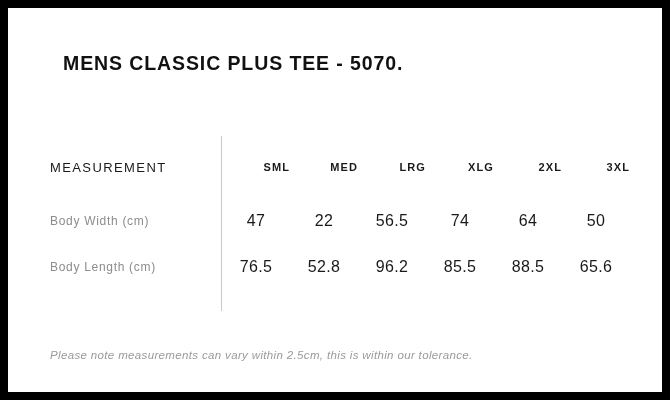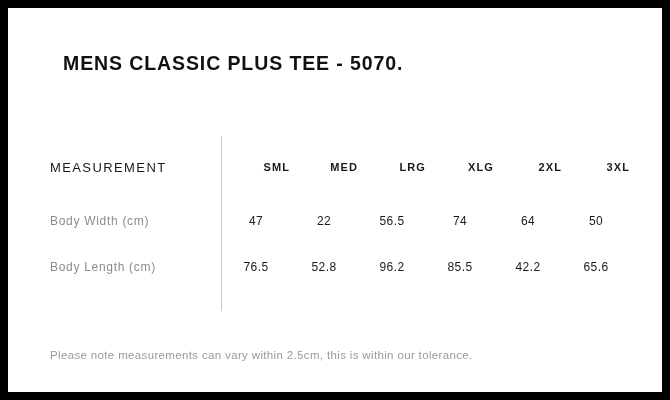--- a/index.html
+++ b/index.html
@@ -77,38 +77,39 @@
   }
   td.row-label {
     text-align: left;
     font-size: 12px;
     letter-spacing: 0.7px;
     color: #8c8c8c;
     padding-left: 1px;
   }
   td.row-value {
     text-align: center;
-    font-size: 12px;
+    font-size: 16px;
     letter-spacing: 0.4px;
     color: #1a1a1a;
   }
   
   .divider {
     position: absolute;
     left: 213px;
     top: 128px;
     width: 1px;
     height: 175px;
     background: #c9c9c9;
   }
   .note {
     position: absolute;
     left: 42px;
     top: 341px;
     font-size: 11.5px;
+    font-style: italic;
     letter-spacing: 0.35px;
     color: #9a9a9a;
     white-space: nowrap;
   }
 </style>
 </head>
 <body>
 
 <div class="page">
 
@@ -147,21 +148,21 @@
           <td class="row-value">74</td>
           <td class="row-value">64</td>
           <td class="row-value">50</td>
         </tr>
         <tr class="data-row">
           <td class="row-label">Body Length (cm)</td>
           <td class="row-value">76.5</td>
           <td class="row-value">52.8</td>
           <td class="row-value">96.2</td>
           <td class="row-value">85.5</td>
-          <td class="row-value">42.2</td>
+          <td class="row-value">88.5</td>
           <td class="row-value">65.6</td>
         </tr>
       </tbody>
     </table>
   </div>
 
   <div class="note">Please note measurements can vary within 2.5cm, this is within our tolerance.</div>
 
 </div>
 

